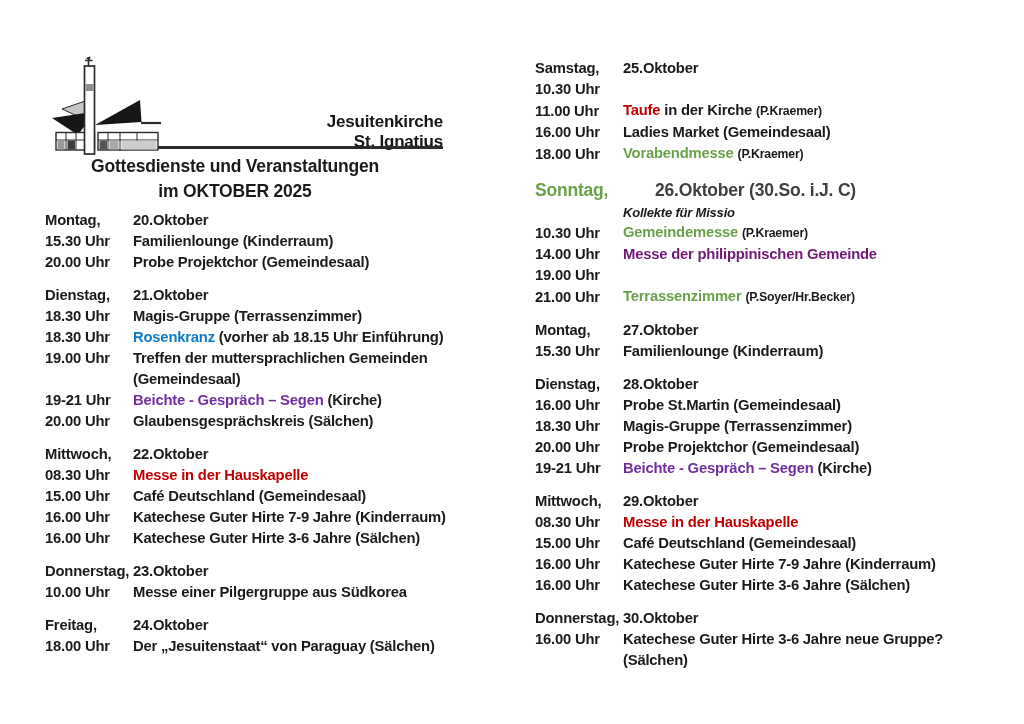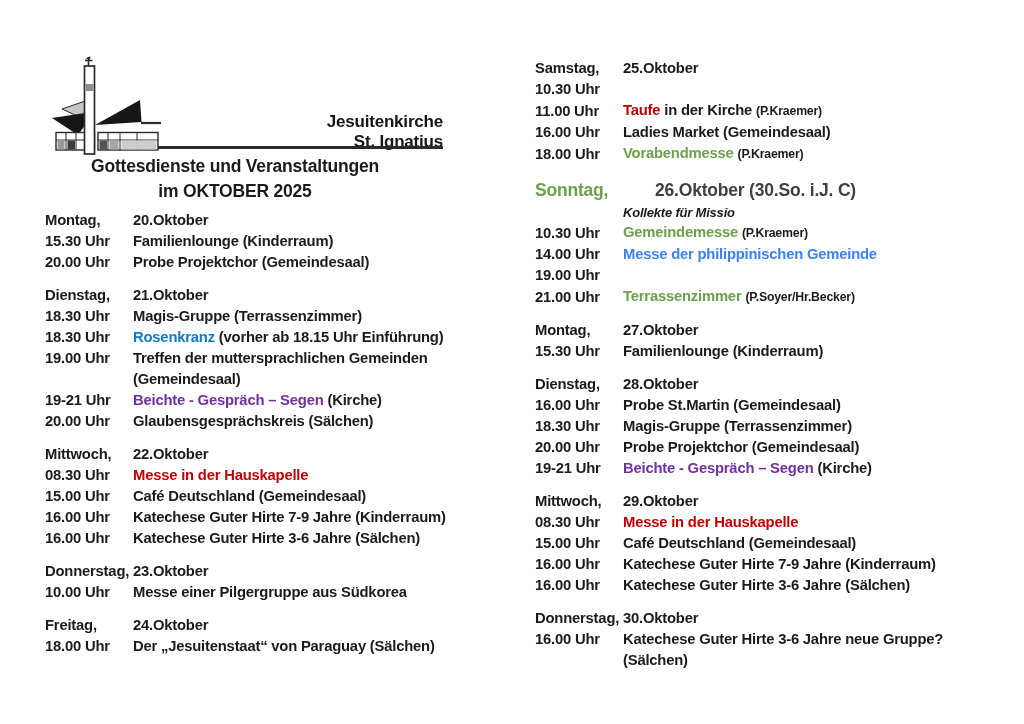--- a/index.html
+++ b/index.html
@@ -194,21 +194,21 @@
         <div class="row note-row">
           <span class="cell-time"></span>
           <span class="cell-desc">Kollekte für Missio</span>
         </div>
         <div class="row event-row">
           <span class="cell-time">10.30 Uhr</span>
           <span class="cell-desc"><span style="color: rgb(109, 160, 76); margin-top: 20px;">Gemeindemesse </span><span class="small">(P.Kraemer)</span></span>
         </div>
         <div class="row event-row">
           <span class="cell-time">14.00 Uhr</span>
-          <span class="cell-desc"><span style="color: #3b82f6;">Messe der philippinischen Gemeinde</span></span>
+          <span class="cell-desc"><span style="color: #701a75;">Messe der philippinischen Gemeinde</span></span>
         </div>
         <div class="row event-row">
           <span class="cell-time">19.00 Uhr</span>
         </div>
         <div class="row event-row">
           <span class="cell-time">21.00 Uhr</span>
           <span class="cell-desc"><span style="color: rgb(109, 160, 76);">Terrassenzimmer </span><span class="small">(P.Soyer/Hr.Becker)</span></span>
         </div>
       </div>
       <div class="section">

